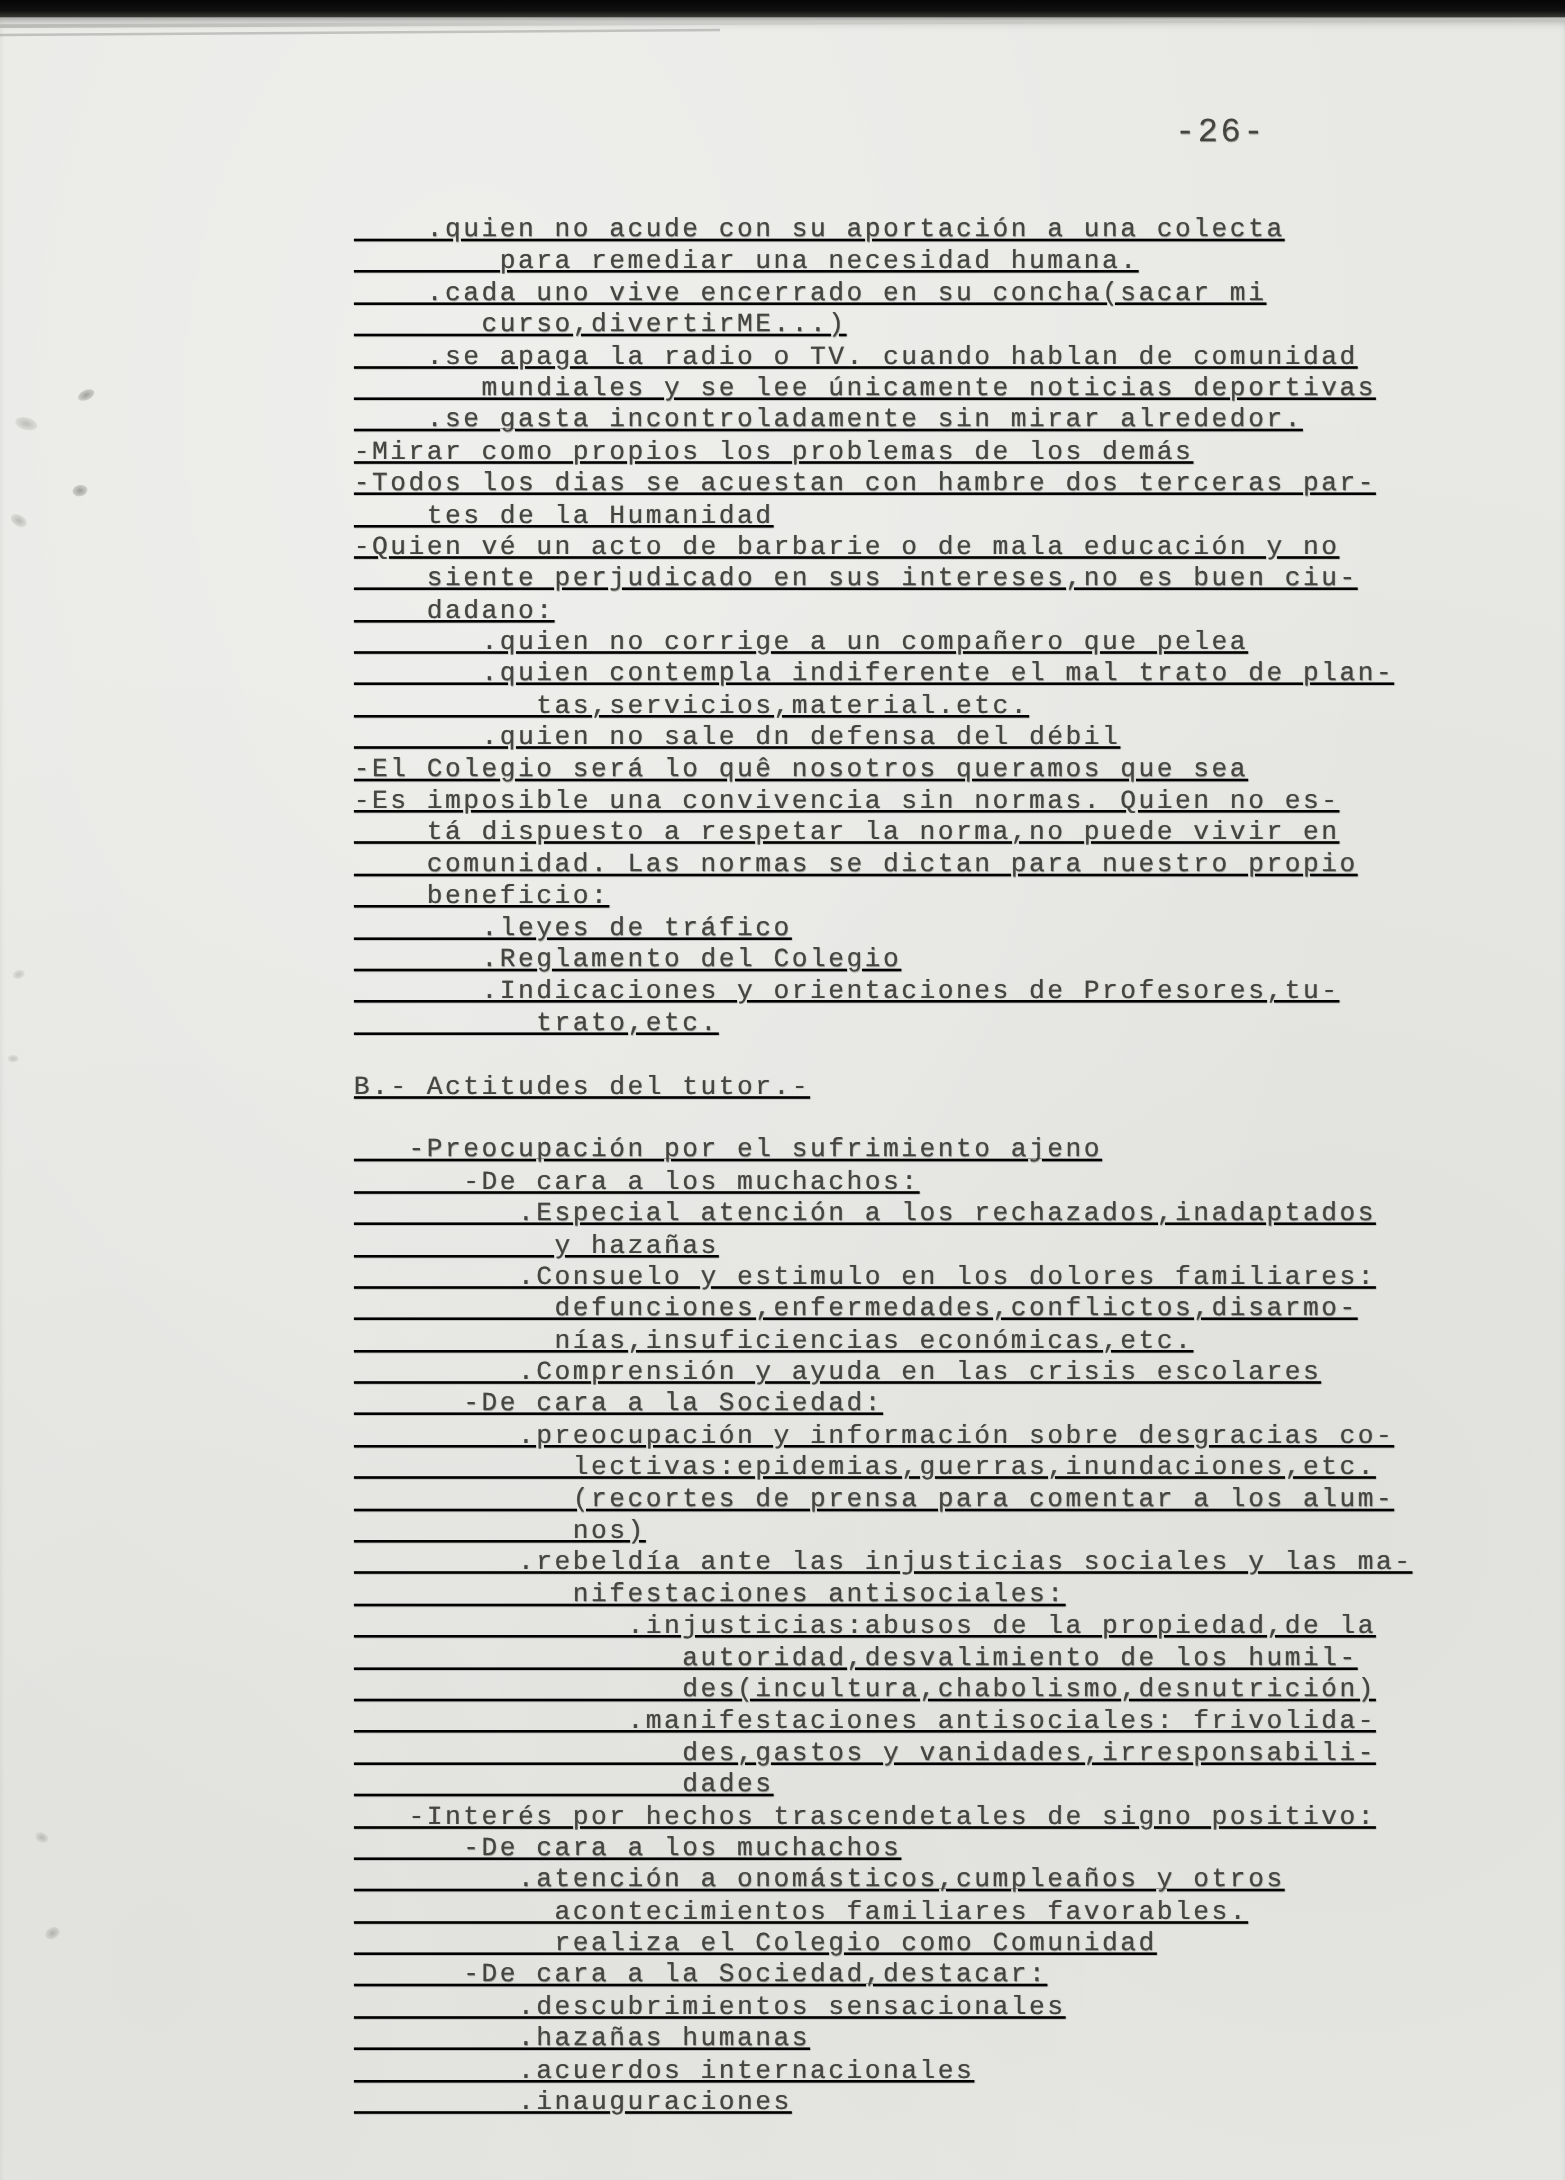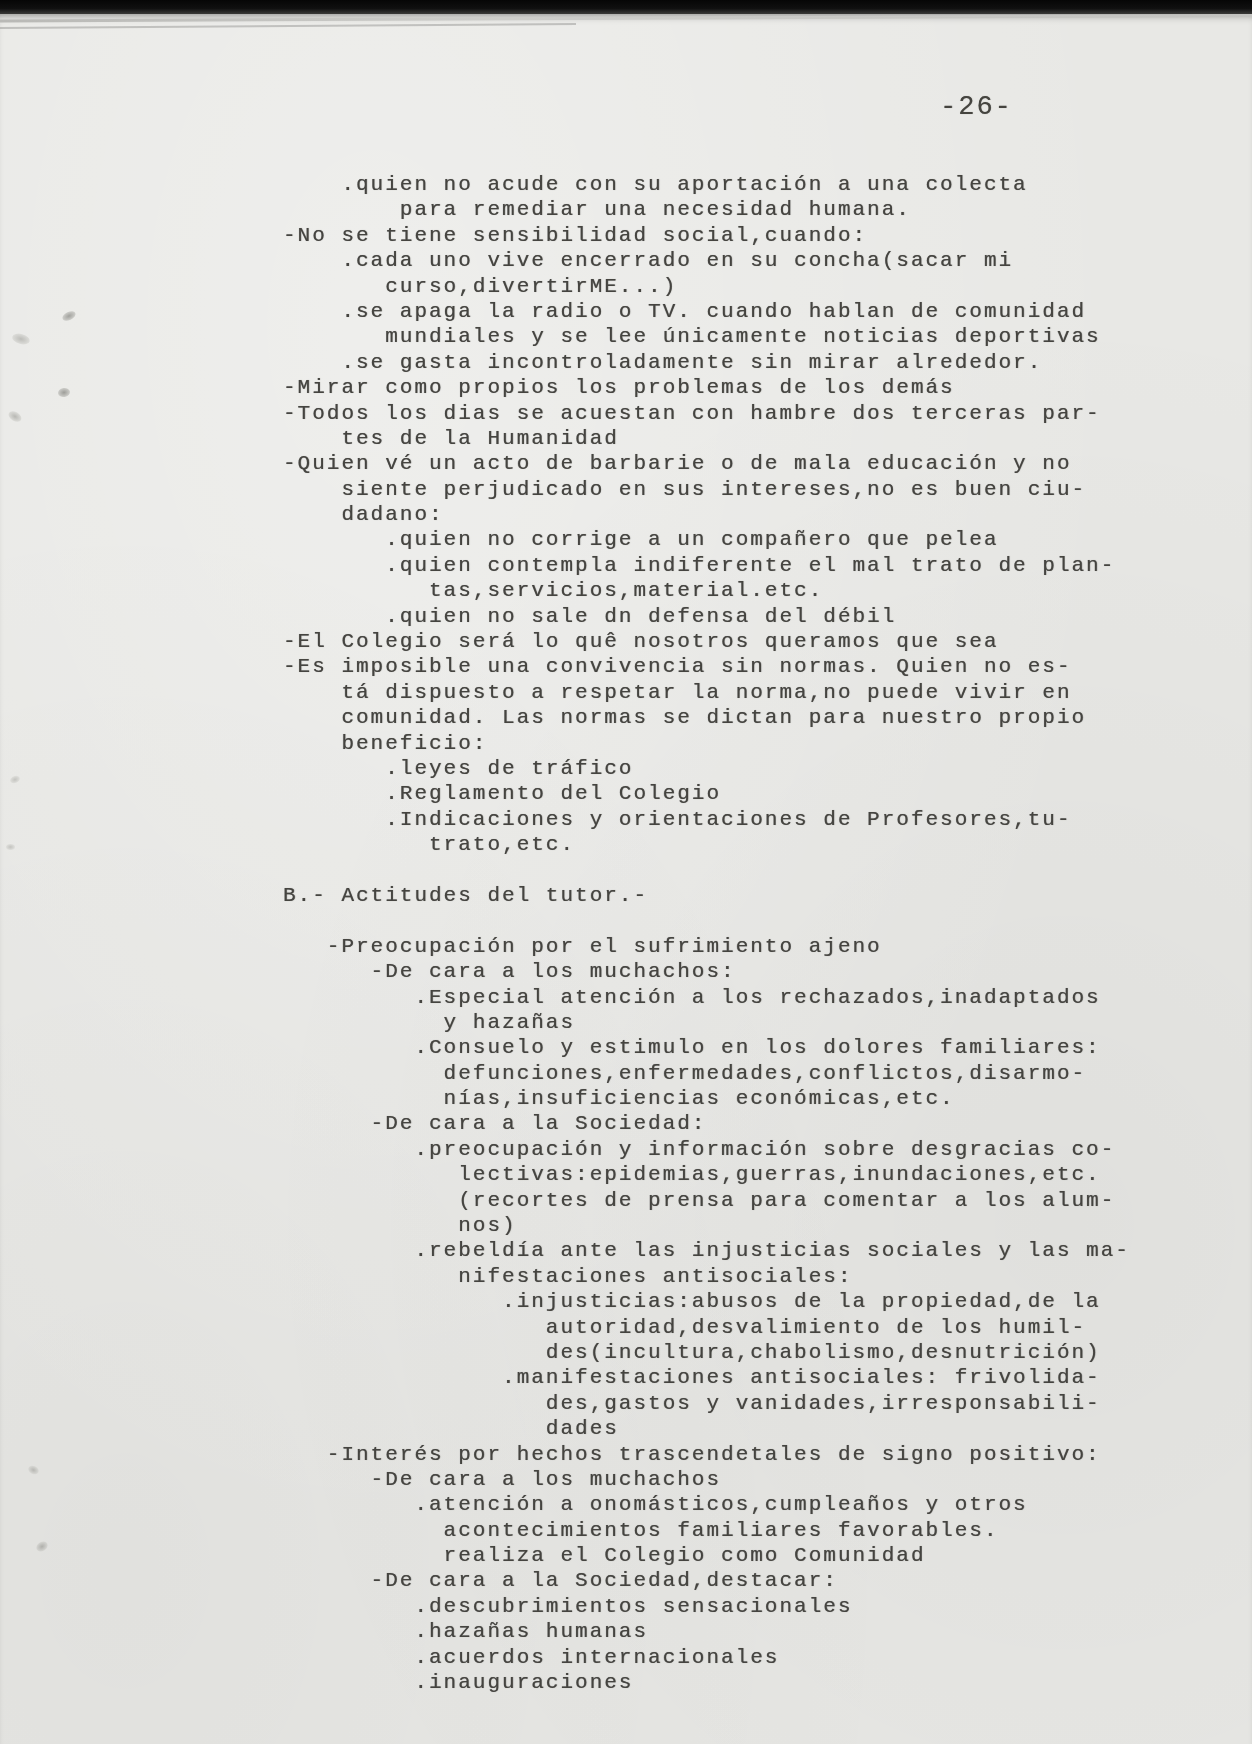--- a/index.html
+++ b/index.html
@@ -57,20 +57,21 @@
     color: #45443f;
     text-shadow: 0.4px 0.4px 0.7px rgba(70,70,66,0.55);
   }
   .typed {
     position: absolute;
     left: 283px;
     top: 158px;
     right: 0;
     bottom: 0;
     overflow: hidden;
+    text-decoration: underline;
   }
   .ln {
     white-space: pre;
     font-size: 21px;
     letter-spacing: 2px;
     line-height: 25.4px;
     height: 25.4px;
     color: #454440;
     text-shadow: 0.4px 0.4px 0.7px rgba(70,70,66,0.5), -0.3px 0 0.5px rgba(70,70,66,0.3);
   }
@@ -104,21 +105,20 @@
   <div class="blemish b5"></div>
   <div class="blemish b6"></div>
   <div class="blemish b7"></div>
   <div class="blemish b8"></div>
 
   <div class="page-number">-26-</div>
 
   <div class="typed">
     <div class="ln">    .quien no acude con su aportación a una colecta</div>
     <div class="ln">        para remediar una necesidad humana.</div>
-    <div class="ln">-No se tiene sensibilidad social,cuando:</div>
     <div class="ln">    .cada uno vive encerrado en su concha(sacar mi</div>
     <div class="ln">       curso,divertirME...)</div>
     <div class="ln">    .se apaga la radio o TV. cuando hablan de comunidad</div>
     <div class="ln">       mundiales y se lee únicamente noticias deportivas</div>
     <div class="ln">    .se gasta incontroladamente sin mirar alrededor.</div>
     <div class="ln">-Mirar como propios los problemas de los demás</div>
     <div class="ln">-Todos los dias se acuestan con hambre dos terceras par-</div>
     <div class="ln">    tes de la Humanidad</div>
     <div class="ln">-Quien vé un acto de barbarie o de mala educación y no</div>
     <div class="ln">    siente perjudicado en sus intereses,no es buen ciu-</div>
@@ -139,20 +139,21 @@
     <div class="ln"></div>
     <div class="ln">B.- Actitudes del tutor.-</div>
     <div class="ln"></div>
     <div class="ln">   -Preocupación por el sufrimiento ajeno</div>
     <div class="ln">      -De cara a los muchachos:</div>
     <div class="ln">         .Especial atención a los rechazados,inadaptados</div>
     <div class="ln">           y hazañas</div>
     <div class="ln">         .Consuelo y estimulo en los dolores familiares:</div>
     <div class="ln">           defunciones,enfermedades,conflictos,disarmo-</div>
     <div class="ln">           nías,insuficiencias económicas,etc.</div>
+    <div class="ln">         .Comprensión y ayuda en las crisis escolares</div>
     <div class="ln">      -De cara a la Sociedad:</div>
     <div class="ln">         .preocupación y información sobre desgracias co-</div>
     <div class="ln">            lectivas:epidemias,guerras,inundaciones,etc.</div>
     <div class="ln">            (recortes de prensa para comentar a los alum-</div>
     <div class="ln">            nos)</div>
     <div class="ln">         .rebeldía ante las injusticias sociales y las ma-</div>
     <div class="ln">            nifestaciones antisociales:</div>
     <div class="ln">               .injusticias:abusos de la propiedad,de la</div>
     <div class="ln">                  autoridad,desvalimiento de los humil-</div>
     <div class="ln">                  des(incultura,chabolismo,desnutrición)</div>

